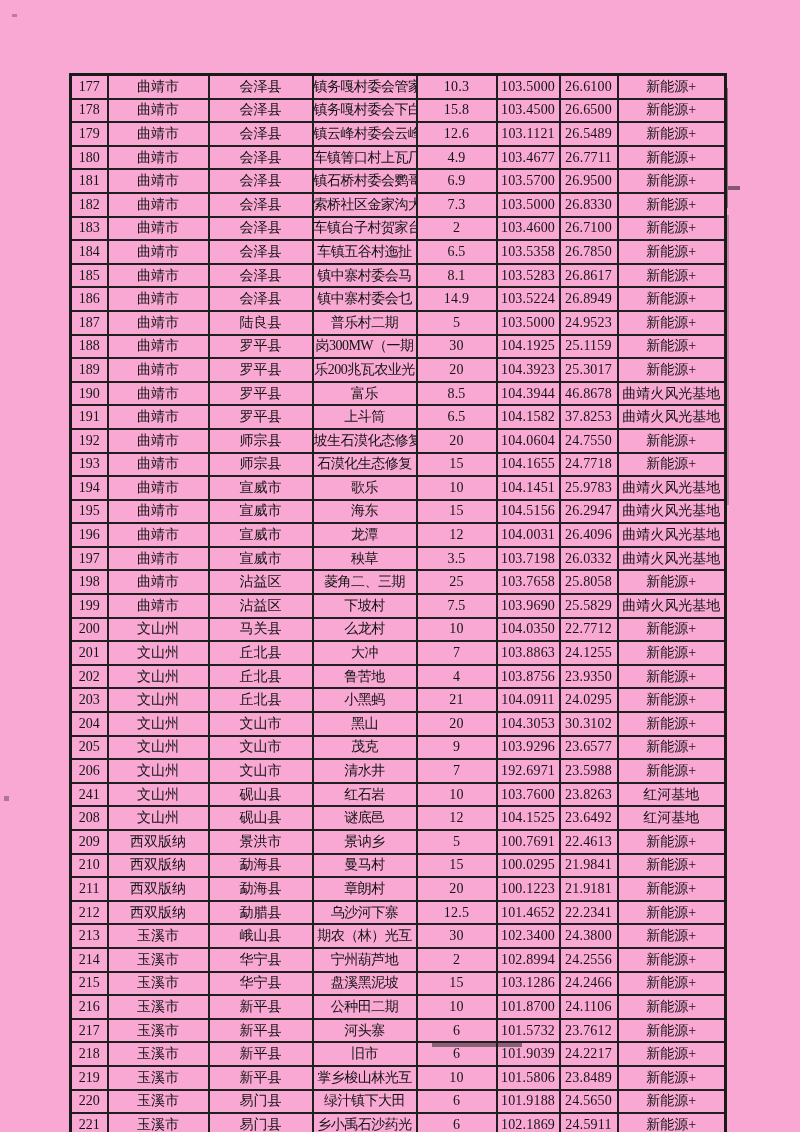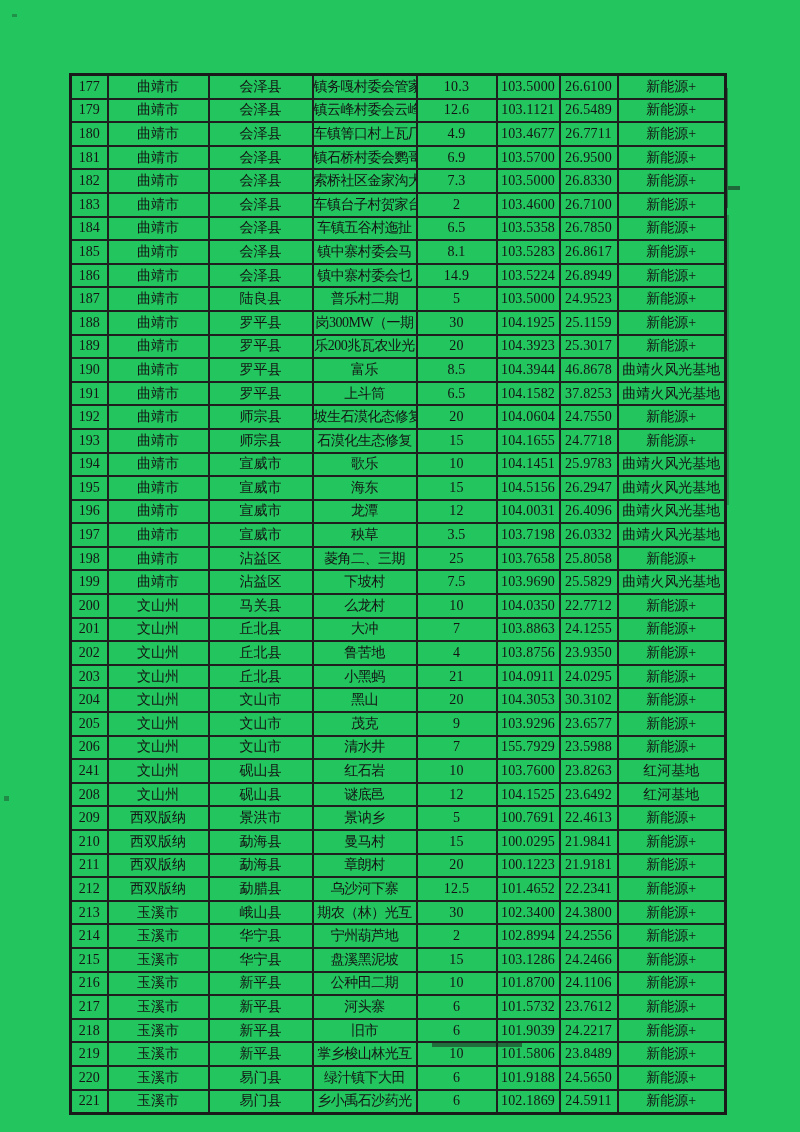--- a/index.html
+++ b/index.html
@@ -11,21 +11,21 @@
     width: 800px;
     height: 1132px;
     position: relative;
     overflow: hidden;
     font-family: "Liberation Serif", "DejaVu Serif", serif;
     color: #141414;
   }
   .page {
     position: absolute;
     inset: 0;
-    background: #22c55e;
+    background: #f9a8d4;
   }
   table.scan-table {
     position: absolute;
     left: 69px;
     top: 73px;
     width: 655px;
     height: 975px;
     border-collapse: collapse;
     table-layout: fixed;
     border: 3px solid #1a1a1a;
@@ -90,20 +90,30 @@
           <td class="c-no">177</td>
           <td class="c-cjk">曲靖市</td>
           <td class="c-cjk">会泽县</td>
           <td class="c-project">镇务嘎村委会管家</td>
           <td class="c-num">10.3</td>
           <td class="c-num">103.5000</td>
           <td class="c-num">26.6100</td>
           <td class="c-cjk">新能源+</td>
         </tr>
         <tr>
+          <td class="c-no">178</td>
+          <td class="c-cjk">曲靖市</td>
+          <td class="c-cjk">会泽县</td>
+          <td class="c-project">镇务嘎村委会下白</td>
+          <td class="c-num">15.8</td>
+          <td class="c-num">103.4500</td>
+          <td class="c-num">26.6500</td>
+          <td class="c-cjk">新能源+</td>
+        </tr>
+        <tr>
           <td class="c-no">179</td>
           <td class="c-cjk">曲靖市</td>
           <td class="c-cjk">会泽县</td>
           <td class="c-project">镇云峰村委会云峰</td>
           <td class="c-num">12.6</td>
           <td class="c-num">103.1121</td>
           <td class="c-num">26.5489</td>
           <td class="c-cjk">新能源+</td>
         </tr>
         <tr>
@@ -365,21 +375,21 @@
           <td class="c-num">103.9296</td>
           <td class="c-num">23.6577</td>
           <td class="c-cjk">新能源+</td>
         </tr>
         <tr>
           <td class="c-no">206</td>
           <td class="c-cjk">文山州</td>
           <td class="c-cjk">文山市</td>
           <td class="c-project">清水井</td>
           <td class="c-num">7</td>
-          <td class="c-num">155.7929</td>
+          <td class="c-num">192.6971</td>
           <td class="c-num">23.5988</td>
           <td class="c-cjk">新能源+</td>
         </tr>
         <tr>
           <td class="c-no">241</td>
           <td class="c-cjk">文山州</td>
           <td class="c-cjk">砚山县</td>
           <td class="c-project">红石岩</td>
           <td class="c-num">10</td>
           <td class="c-num">103.7600</td>

